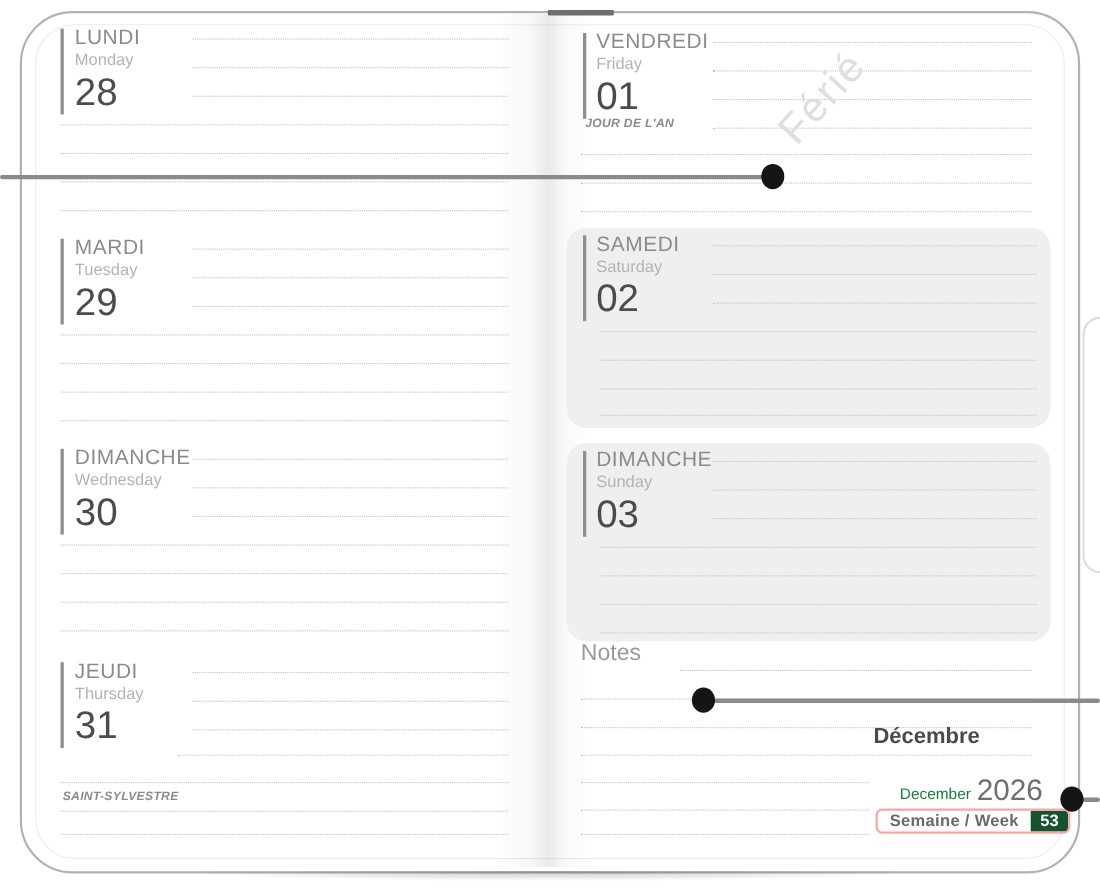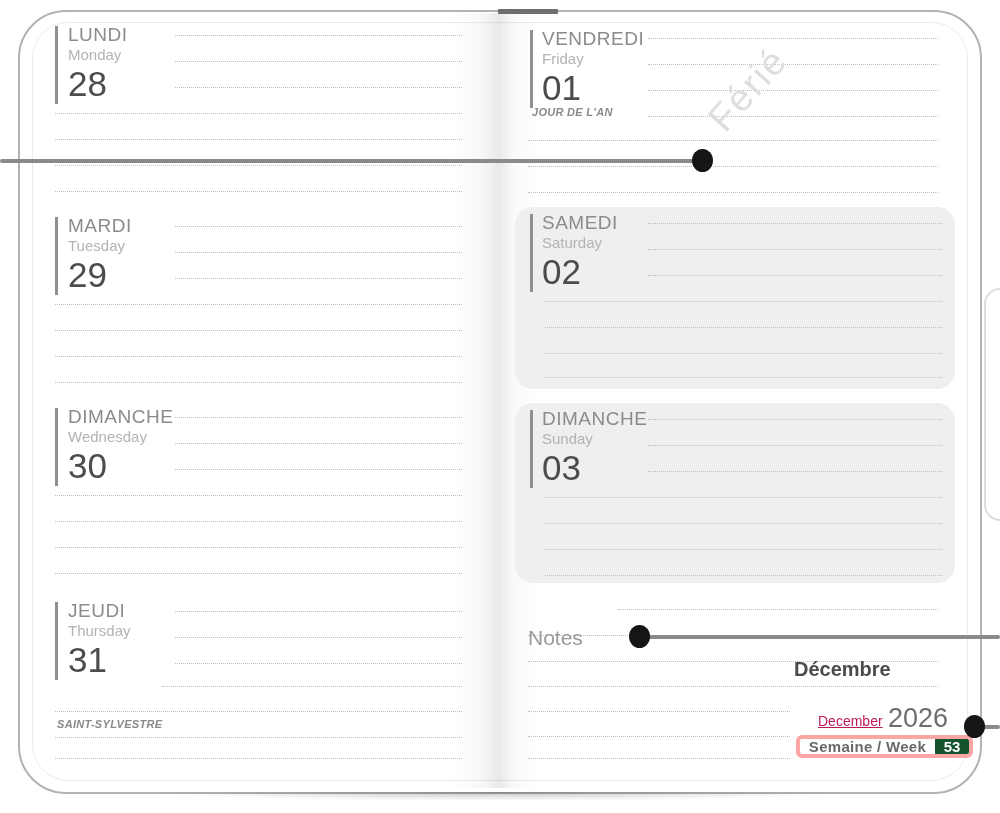--- a/index.html
+++ b/index.html
@@ -27,23 +27,23 @@
   .day-en{font-size:15px;color:#b3b3b3;margin-top:3px;}
   .day-num{font-size:35px;color:#4c4c4c;margin-top:4px;}
   .holiday{font-style:italic;font-weight:bold;font-size:11px;color:#8a8a8a;letter-spacing:.3px;}
   .watermark{font-size:38px;color:#dedede;letter-spacing:2px;transform:rotate(-48deg);}
   .notes-label{font-size:21px;color:#9a9a9a;}
   
   .callout-line{background:#8a8a8a;height:4px;border-radius:2px;}
   .callout-dot{width:21px;height:23px;background:#151515;border-radius:50%;}
   
   .month-fr{font-size:20px;font-weight:bold;color:#4a4a4a;}
-  .month-en{font-size:14px;color:#be185d;text-decoration:underline;}
+  .month-en{font-size:14px;color:#15803d;}
   .year{font-size:27px;color:#6e6e6e;}
-  .week-pill{left:796px;top:735px;width:177px;height:23px;border:4px solid #fca5a5;border-radius:6px;
+  .week-pill{left:796px;top:735px;width:177px;height:23px;border:2px solid #fca5a5;border-radius:6px;
       background:#fff;box-sizing:border-box;display:flex;align-items:center;overflow:hidden;}
   .week-label{flex:1;text-align:center;font-size:15px;font-weight:bold;color:#696969;letter-spacing:.3px;}
   .week-num{width:34px;align-self:stretch;background:#14532d;color:#fff;font-size:15px;font-weight:bold;
       display:flex;align-items:center;justify-content:center;}
 </style>
 </head>
 <body>
 
 <div id="stage">
 
@@ -161,21 +161,21 @@
     <div class="day-num">02</div>
   </div>
 
   <div class="abs day-bar" style="left:530px;top:410px;"></div>
   <div class="abs day-head" style="left:542px;top:409px;">
     <div class="day-fr">DIMANCHE</div>
     <div class="day-en">Sunday</div>
     <div class="day-num">03</div>
   </div>
 
-  <div class="abs notes-label" style="left:528px;top:626px;">Notes</div>
+  <div class="abs notes-label" style="left:528px;top:582px;">Notes</div>
 
   <div class="abs month-fr" style="left:794px;top:658px;">Décembre</div>
   <div class="abs month-en" style="left:818px;top:713px;">December</div>
   <div class="abs year" style="left:888px;top:703px;">2026</div>
   <div class="abs week-pill">
     <div class="week-label">Semaine / Week</div>
     <div class="week-num">53</div>
   </div>
 
   <div class="abs callout-line" style="left:0px;top:159px;width:697px;"></div>

